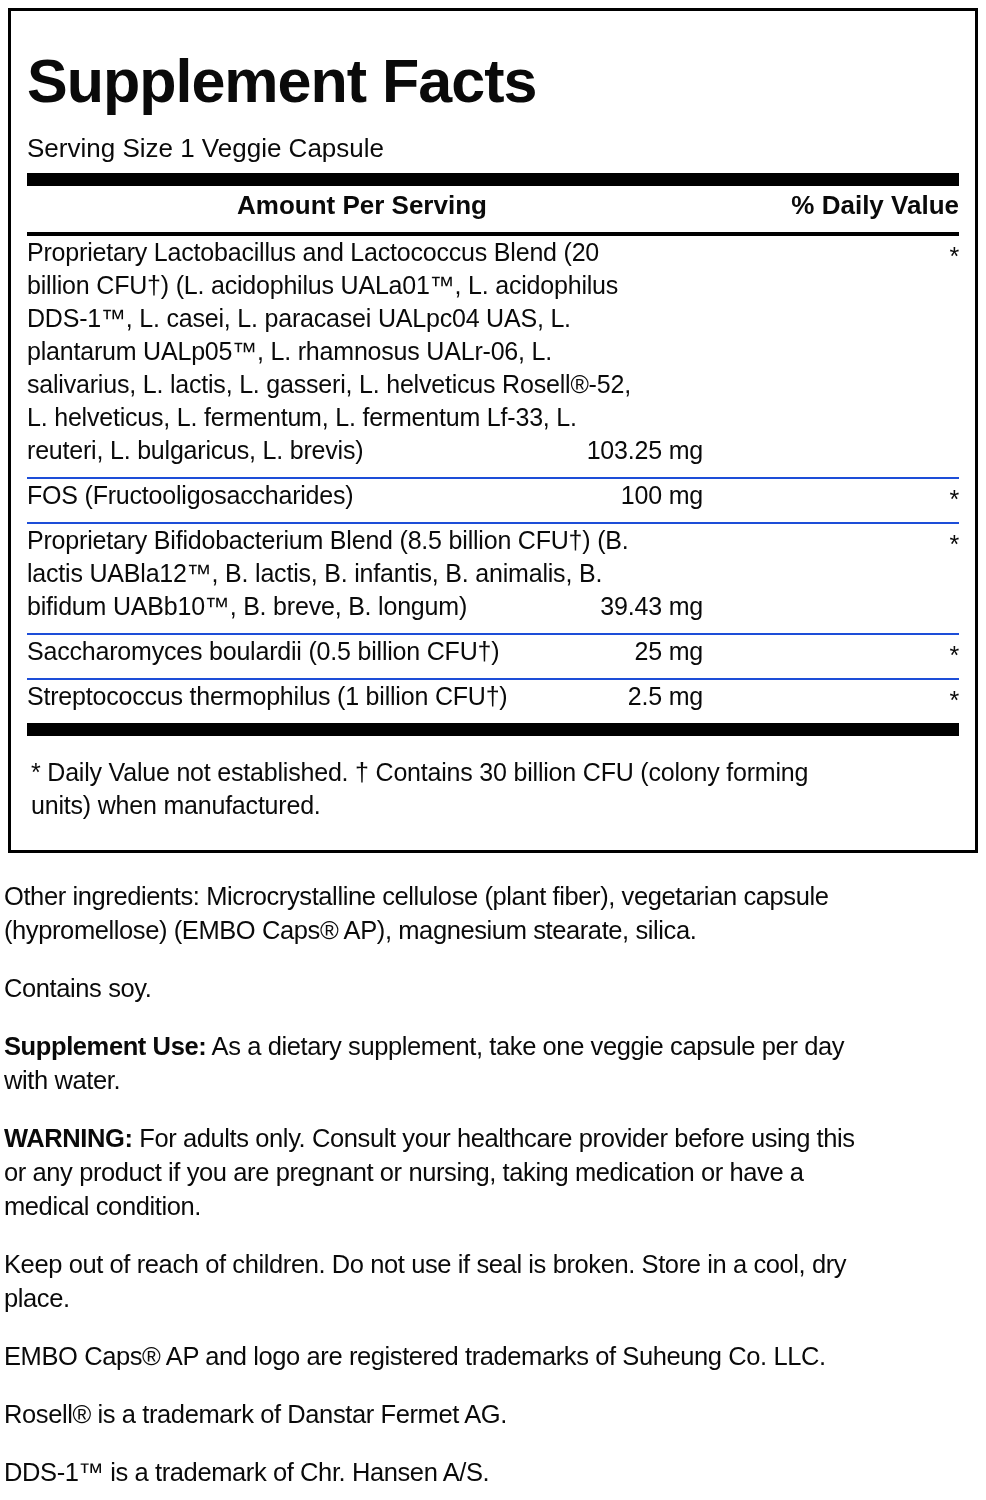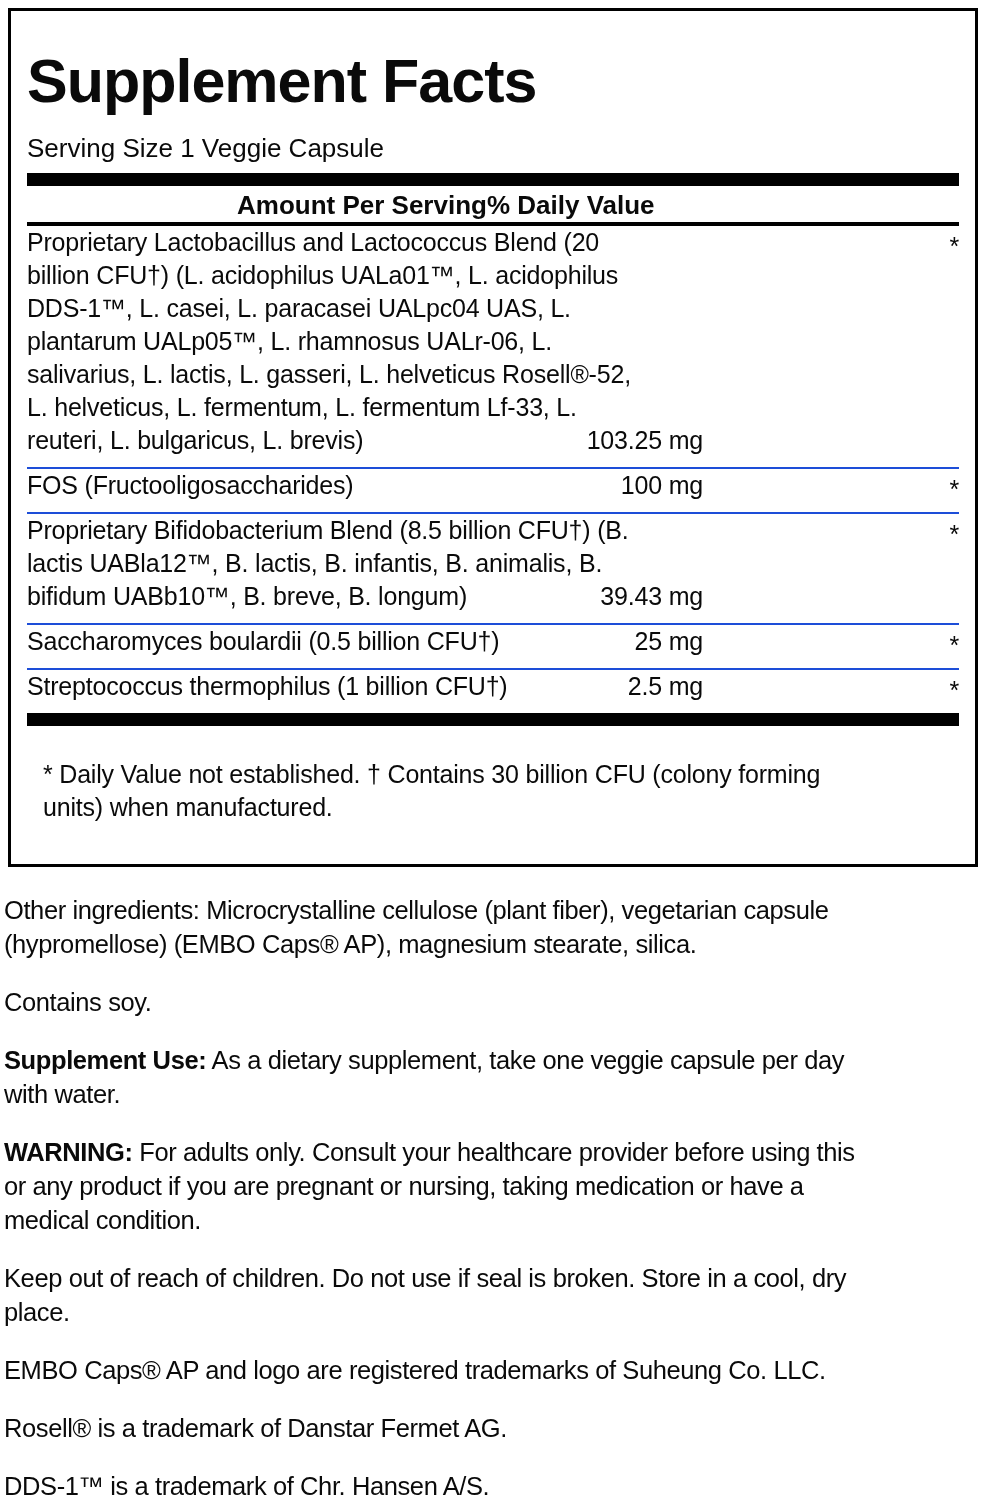--- a/index.html
+++ b/index.html
@@ -40,26 +40,26 @@
     line-height: 30px;
   }
   .bar {
     height: 13px;
     background: #000000;
   }
   .bar-top { margin-top: 10px; }
   .bar-bottom { margin-top: 0; }
   .thead {
     display: flex;
-    justify-content: flex-start;
+    justify-content: space-between;
     align-items: baseline;
     font-weight: bold;
     font-size: 26px;
     line-height: 28px;
-    padding: 5px 0 3px 0;
+    padding: 5px 0 13px 0;
     border-bottom: 4px solid #000000;
   }
   .th-amount { margin-left: 210px; }
   .rows {
     font-size: 25px;
     line-height: 33px;
     letter-spacing: -0.2px;
   }
   .row {
     position: relative;
@@ -75,21 +75,21 @@
     right: 256px;
     bottom: 10px;
     white-space: nowrap;
   }
   .dv {
     position: absolute;
     right: 0;
     top: 4px;
   }
   .footnote {
-    margin: 16px;
+    margin: 4px;
     padding-top: 16px;
     font-size: 25px;
     line-height: 33px;
     letter-spacing: -0.2px;
     white-space: pre-line;
   }
   
   .notes {
     margin: 26px 0 0 4px;
     width: 972px;

